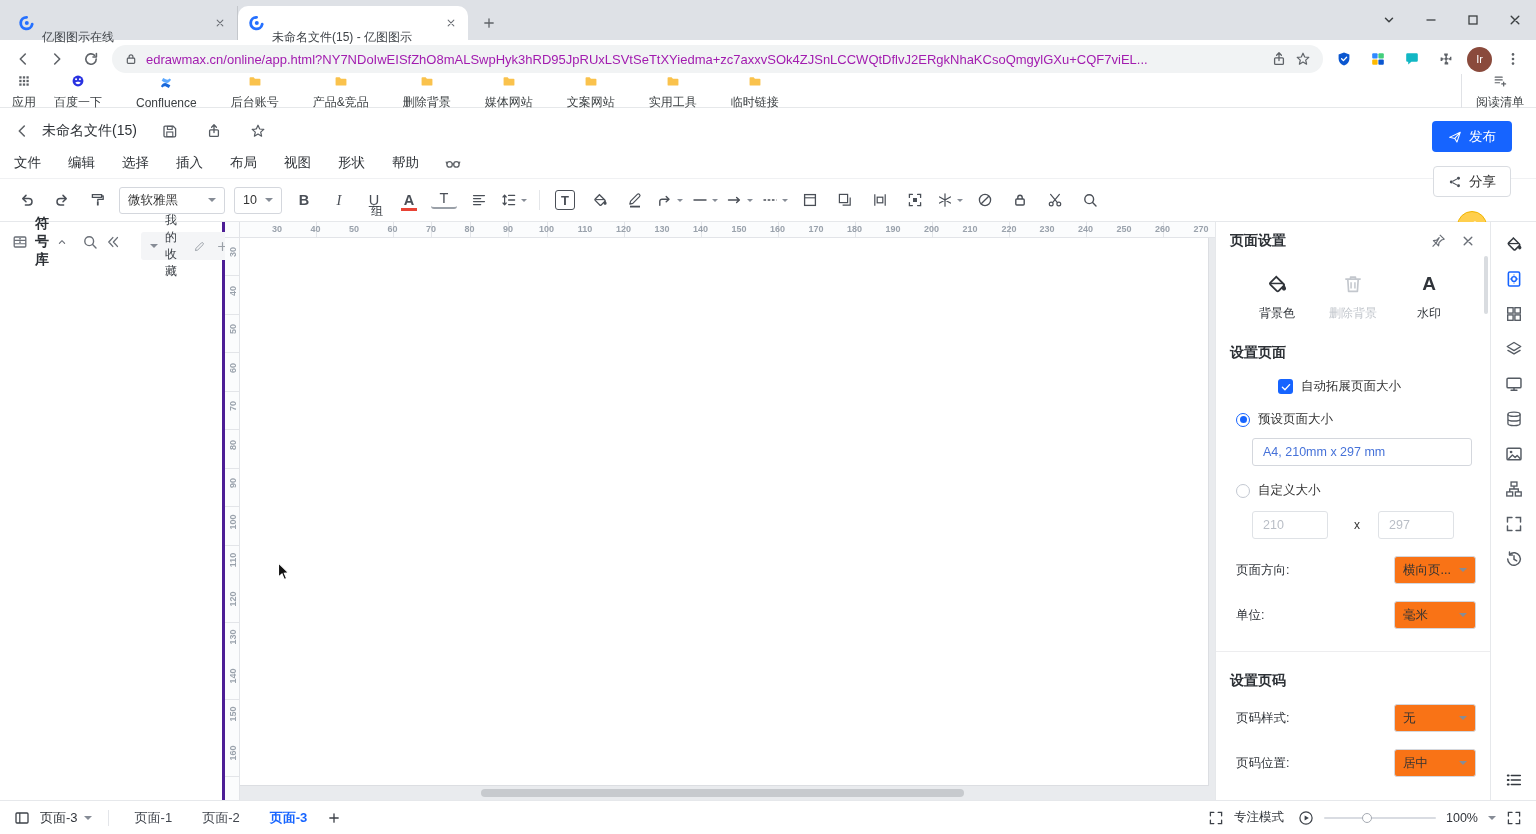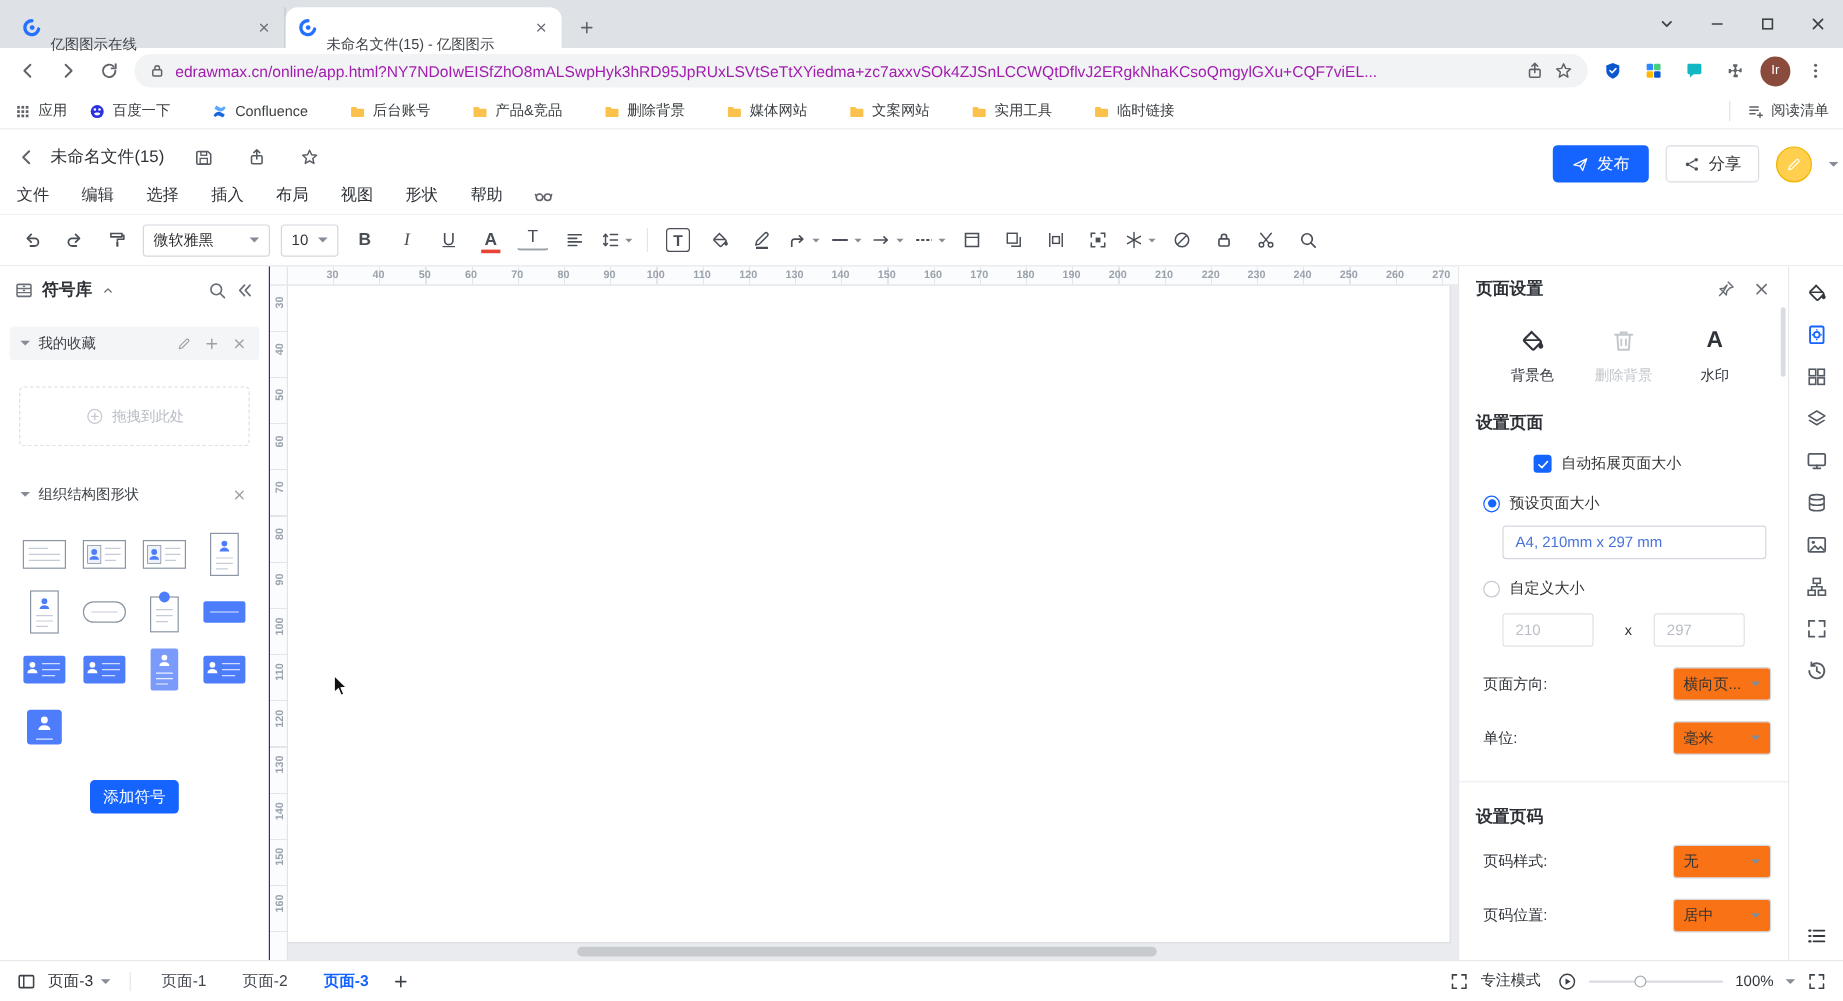--- a/index.html
+++ b/index.html
@@ -24,32 +24,32 @@
   
   .addrbar { height:38px; background:#fff; display:flex; align-items:center; padding:0 10px; gap:8px; flex:none; }
   .navic { width:26px; height:26px; }
   .urlbox { flex:1; height:28px; background:#f1f3f4; border-radius:14px; display:flex; align-items:center; gap:8px; padding:0 12px; min-width:0; }
   .url-text { flex:1; overflow:hidden; white-space:nowrap; text-overflow:ellipsis; font-size:13px; color:#a21caf; }
   .profile-badge { width:25px; height:25px; border-radius:50%; background:#8a4a3c; color:#fff; font-size:11px; display:flex; align-items:center; justify-content:center; }
 
   
   .bmbar { height:30px; background:#fff; border-bottom:1px solid #e6e8ea; display:flex; align-items:center; gap:18px; padding:0 12px; font-size:12px; color:#3c4043; flex:none; }
   .bm-list { display:flex; align-items:center; gap:34px; }
-  .bm-item { display:flex; align-items:center; gap:6px; white-space:nowrap; }
+  .bm-item { display:flex; align-items:center; gap:6px; white-space:nowrap;flex-direction:column; }
   .bm-item.reading { border-left:1px solid #e0e2e6; padding-left:14px; }
 
   
   .appheader { height:70px; background:#fff; position:relative; flex:none; }
   .title-row { height:40px; display:flex; align-items:center; gap:12px; padding:6px 0 0 14px; }
   .doc-title { font-size:14px; color:#2d3136; }
   .hico { width:22px; height:22px; margin-left:10px; color:#565b62; }
   .menu-row { height:30px; display:flex; align-items:center; padding-left:14px; gap:26px; }
   .menus { display:flex; align-items:center; gap:27px; font-size:13.5px; color:#2f3338; }
   .menu-item { cursor:default; }
-  .header-right { position:absolute; right:4px; top:13px; display:flex; align-items:center; gap:14px; }
+  .header-right { position:absolute; right:24px; top:13px; display:flex; align-items:center; gap:14px;flex-direction:column; }
   .publish-btn { display:flex; align-items:center; gap:7px; height:31px; padding:0 16px; background:#1664ff; color:#fff; border:none; border-radius:4px; font-size:13.5px; font-family:inherit; }
   .share-btn { display:flex; align-items:center; gap:7px; height:31px; padding:0 14px; background:#fff; color:#333; border:1px solid #d9dce1; border-radius:4px; font-size:13.5px; font-family:inherit; }
   .share-btn .ic { color:#4a4f57; }
   .avatar { width:30px; height:30px; border-radius:50%; background:#ffcf4d; border:1px solid #f0b400; display:flex; align-items:center; justify-content:center; color:#fff; }
 
   
   .toolbar { height:44px; background:#fff; border-top:1px solid #f0f1f3; border-bottom:1px solid #e6e8eb; display:flex; align-items:center; padding:0 14px; gap:9px; flex:none; color:#4a4f57; }
   .tb { min-width:26px; height:26px; display:inline-flex; align-items:center; justify-content:center; border-radius:3px; color:#4a4f57; font-size:14px; }
   .sep { width:1px; height:20px; background:#e4e6e9; margin:0 3px; }
   .select { height:27px; border:1px solid #d4d7dd; border-radius:3px; display:flex; align-items:center; justify-content:space-between; padding:0 8px; font-size:12.5px; color:#333; }
@@ -62,21 +62,21 @@
   .fmt.fcolor { position:relative; font-weight:600; }
   .fmt.fcolor::after { content:""; position:absolute; left:5px; right:5px; bottom:2px; height:3px; background:#e84335; }
   .fmt.teffect { border-bottom:2px solid #9aa0a8; line-height:1.1; height:auto; padding-bottom:1px; }
   .ttool .tbox { width:20px; height:20px; border:1.5px solid #4a4f57; border-radius:3px; display:flex; align-items:center; justify-content:center; font-size:13px; font-weight:bold; }
   .withchev::after { content:""; border:3.5px solid transparent; border-top-color:#868c96; margin-left:4px; margin-top:4px; }
 
   
   .main { display:flex; height:578px; flex:none; }
 
   
-  .sidebar { width:225px; background:#fff; border-right:1px solid #4c1d95; display:flex; flex-direction:column; flex:none; }
+  .sidebar { width:225px; background:#fff; border-right:3px solid #4c1d95; display:flex; flex-direction:row; flex:none; }
   .sb-header { height:40px; display:flex; align-items:center; gap:7px; padding:0 12px; }
   .sb-title { font-size:14px; font-weight:bold; color:#2d3136; }
   .sb-header .ic { color:#6a6f77; }
   .sb-section { height:28px; margin:10px 8px 0; background:#f4f5f7; border-radius:3px; display:flex; align-items:center; gap:7px; padding:0 9px; font-size:12px; color:#3c4147; }
   .sb-section.plain { background:transparent; margin-top:26px; }
   .sb-section .ic.sm { width:16px; height:16px; color:#9aa0a8; }
   .dropzone { margin:22px 16px 0; height:50px; border:1px dashed #d6d9de; border-radius:4px; display:flex; align-items:center; justify-content:center; gap:7px; font-size:12px; color:#b7bcc4; }
   .dropzone .ic { color:#c6cad1; }
   .shape-grid { display:grid; grid-template-columns:repeat(4,1fr); padding:12px 12px 0; }
   .shape-cell { height:48px; display:flex; align-items:center; justify-content:center; }

